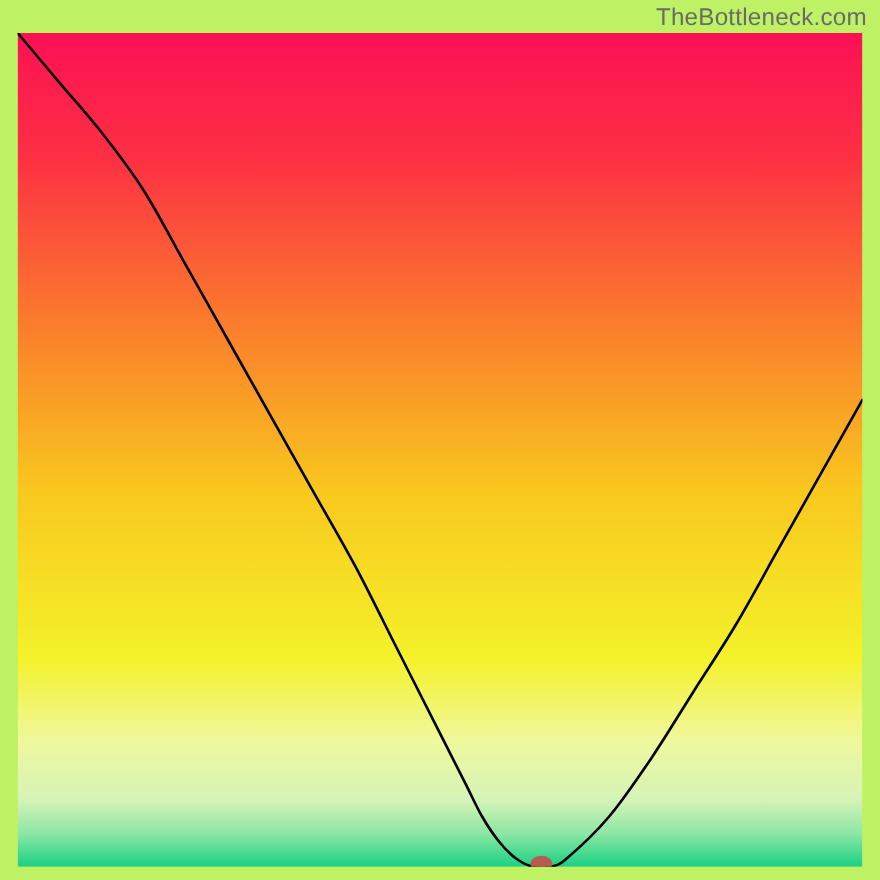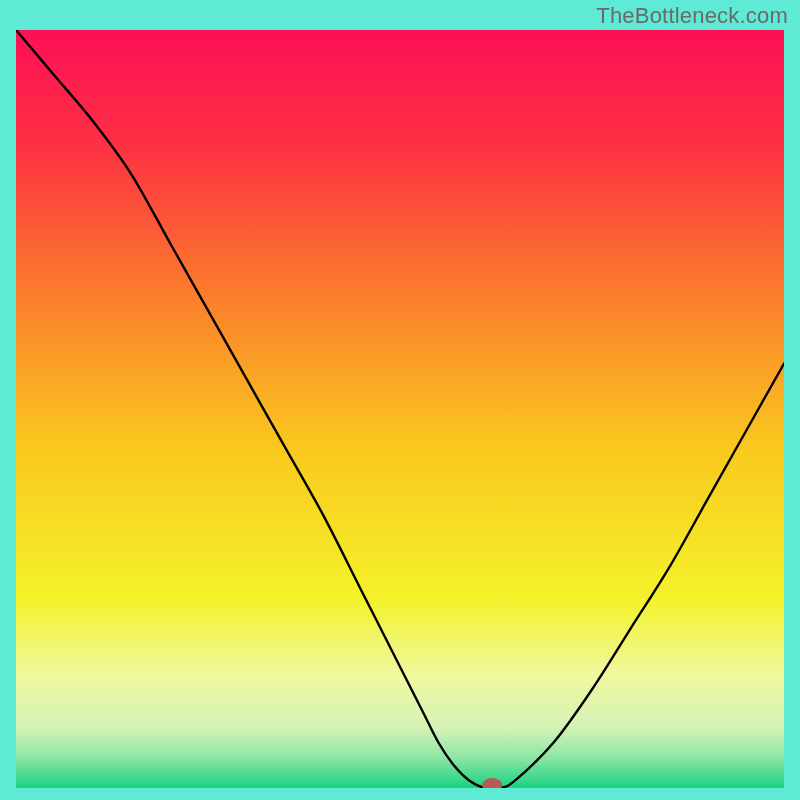--- a/index.html
+++ b/index.html
@@ -7,21 +7,21 @@
     padding: 0;
     width: 800px;
     height: 800px;
     background: #000000;
     overflow: hidden;
   }
   .frame {
     position: relative;
     width: 800px;
     height: 800px;
-    background: #5eead4;
+    background: #bef264;
   }
   .watermark {
     position: absolute;
     top: 3px;
     right: 12px;
     font-family: Arial, Helvetica, sans-serif;
     font-size: 22px;
     font-weight: 500;
     color: #6a6a6a;
     letter-spacing: 0.2px;

